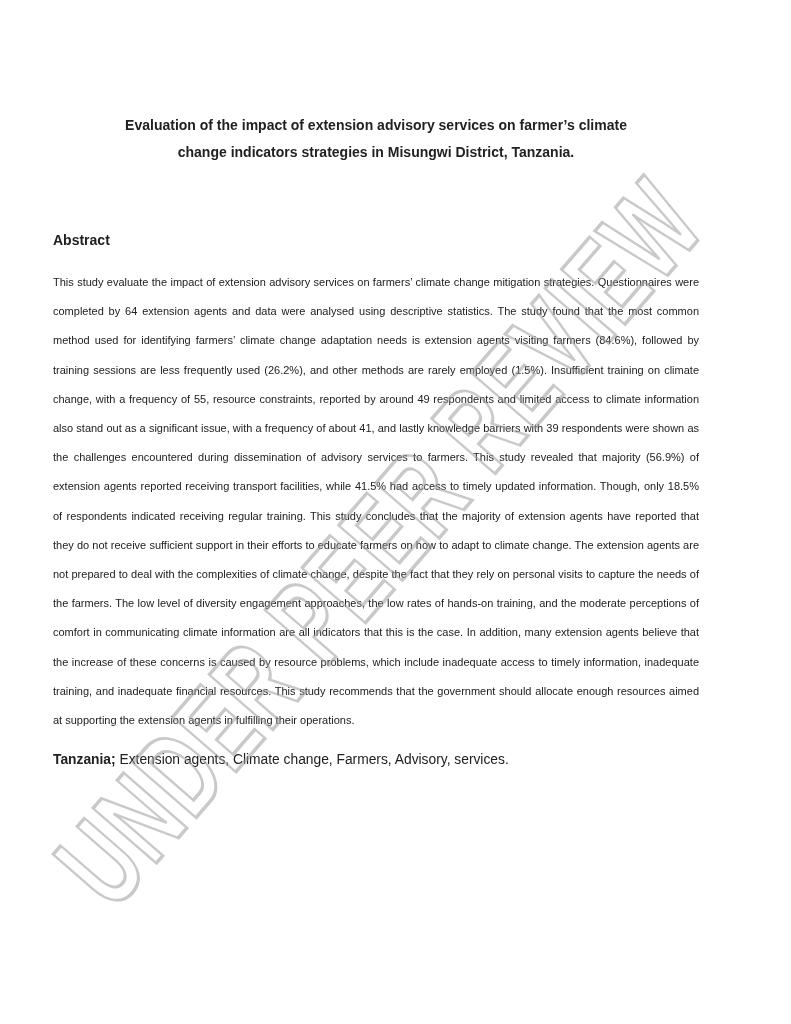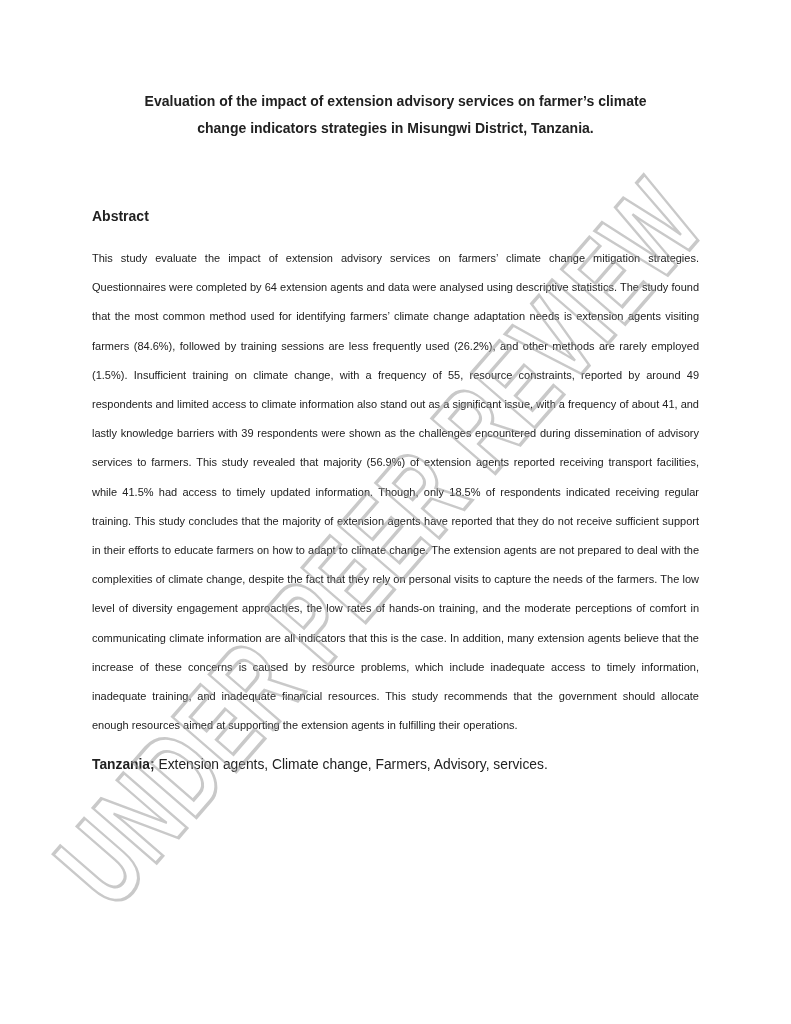--- a/index.html
+++ b/index.html
@@ -29,21 +29,22 @@
     color: rgba(255,255,255,0);
     -webkit-text-stroke: 2.4px #9d9d9d;
     opacity: 0.55;
     z-index: 2;
     pointer-events: none;
     user-select: none;
   }
   .content {
     position: relative;
     z-index: 1;
-    padding: 88px 92px 0 92px;
+    padding: 88px 92px 0 53px;
+    margin-top: 24px;
   }
   .title {
     font-size: 14px;
     font-weight: bold;
     text-align: center;
     line-height: 27px;
     margin: 0;
   }
   .abstract-heading {
     font-size: 14px;

